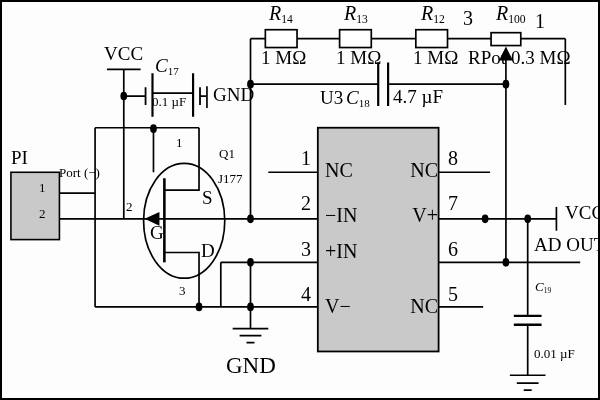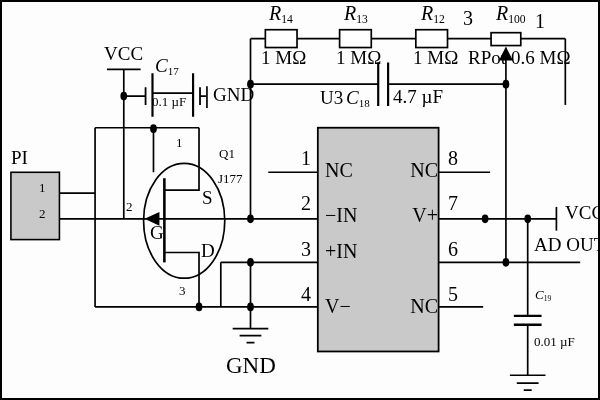--- a/index.html
+++ b/index.html
@@ -108,32 +108,33 @@
   <div class="lbl fs20 des" style="left:342px;top:1px"><i>R</i><sub>13</sub></div>
   <div class="lbl fs20 des" style="left:419px;top:1px"><i>R</i><sub>12</sub></div>
   <div class="lbl fs20 des" style="left:494px;top:1px"><i>R</i><sub>100</sub></div>
   <div class="lbl fs20" style="left:461px;top:6px">3</div>
   <div class="lbl fs20" style="left:533px;top:9px">1</div>
 
   <div class="lbl fs19" style="left:259px;top:46px">1 MΩ</div>
   <div class="lbl fs19" style="left:334px;top:46px">1 MΩ</div>
   <div class="lbl fs19" style="left:411px;top:46px">1 MΩ</div>
   <div class="lbl fs19" style="left:466px;top:46px">RPot</div>
-  <div class="lbl fs19" style="left:509px;top:46px">0.6 MΩ</div>
+  <div class="lbl fs19" style="left:509px;top:46px">0.3 MΩ</div>
 
   <div class="lbl fs19 des" style="left:153px;top:54px"><i>C</i><sub>17</sub></div>
   <div class="lbl fs18" style="left:150px;top:93px">0.1 µF</div>
   <div class="lbl fs19 des" style="left:344px;top:86px"><i>C</i><sub>18</sub></div>
   <div class="lbl fs19" style="left:391px;top:85px">4.7 µF</div>
-  <div class="lbl fs18 des" style="left:533px;top:286px"><i>C</i><sub>19</sub></div>
-  <div class="lbl fs18" style="left:532px;top:333px">0.01 µF</div>
+  <div class="lbl fs18 des" style="left:533px;top:278px"><i>C</i><sub>19</sub></div>
+  <div class="lbl fs18" style="left:532px;top:345px">0.01 µF</div>
 
   <div class="lbl fs19" style="left:9px;top:146px">PI</div>
   <div class="lbl fs18" style="left:37px;top:179px">1</div>
   <div class="lbl fs18" style="left:37px;top:205px">2</div>
+  <div class="lbl fs18" style="left:57px;top:164px">Port (−)</div>
   <div class="lbl fs18" style="left:124px;top:198px">2</div>
 
   <div class="lbl fs18" style="left:174px;top:134px">1</div>
   <div class="lbl fs18" style="left:217px;top:145px">Q1</div>
   <div class="lbl fs18" style="left:216px;top:170px">J177</div>
   <div class="lbl fs19" style="left:200px;top:186px">S</div>
   <div class="lbl fs19" style="left:148px;top:221px">G</div>
   <div class="lbl fs19" style="left:199px;top:239px">D</div>
   <div class="lbl fs18" style="left:177px;top:282px">3</div>
 

